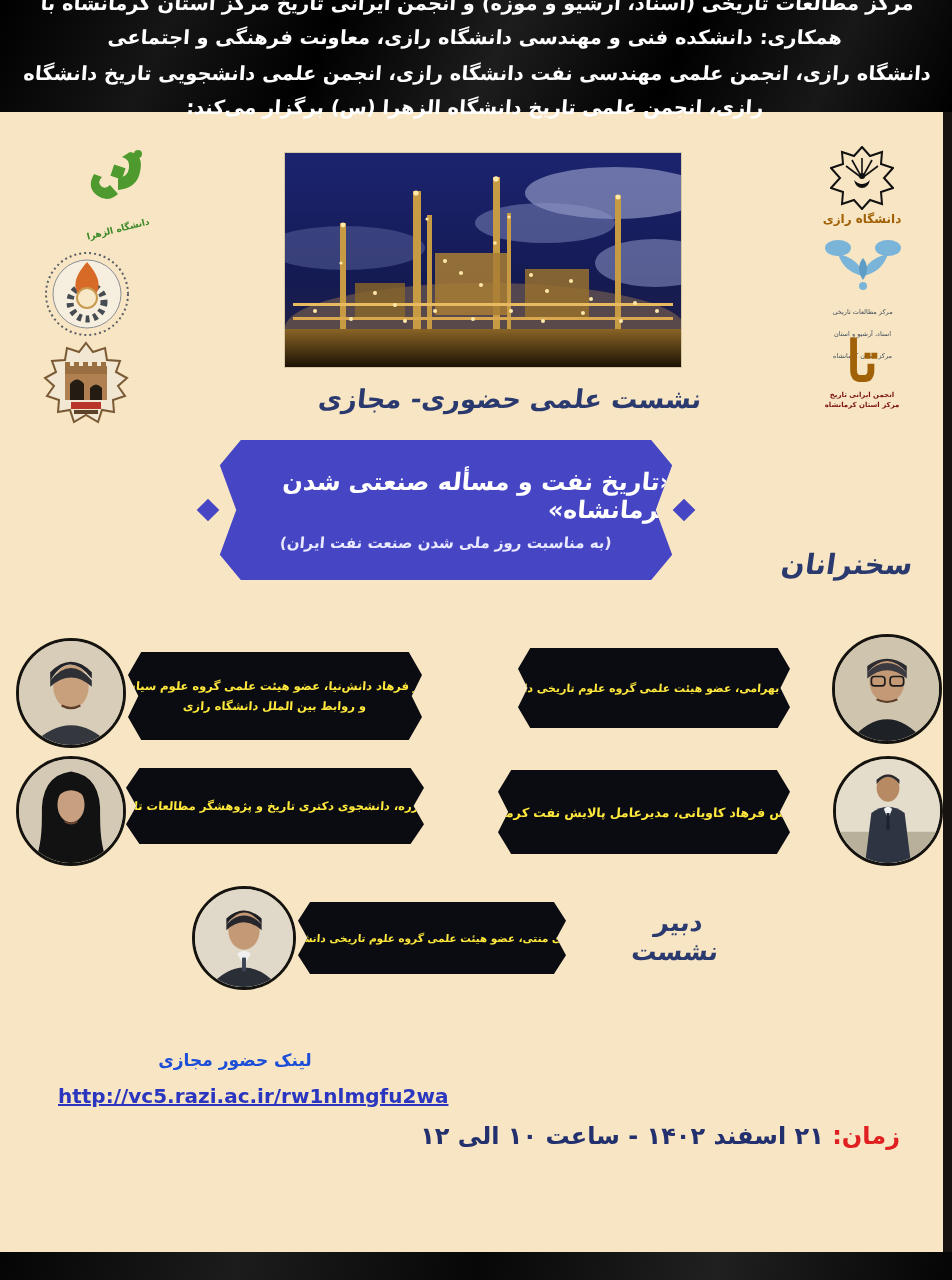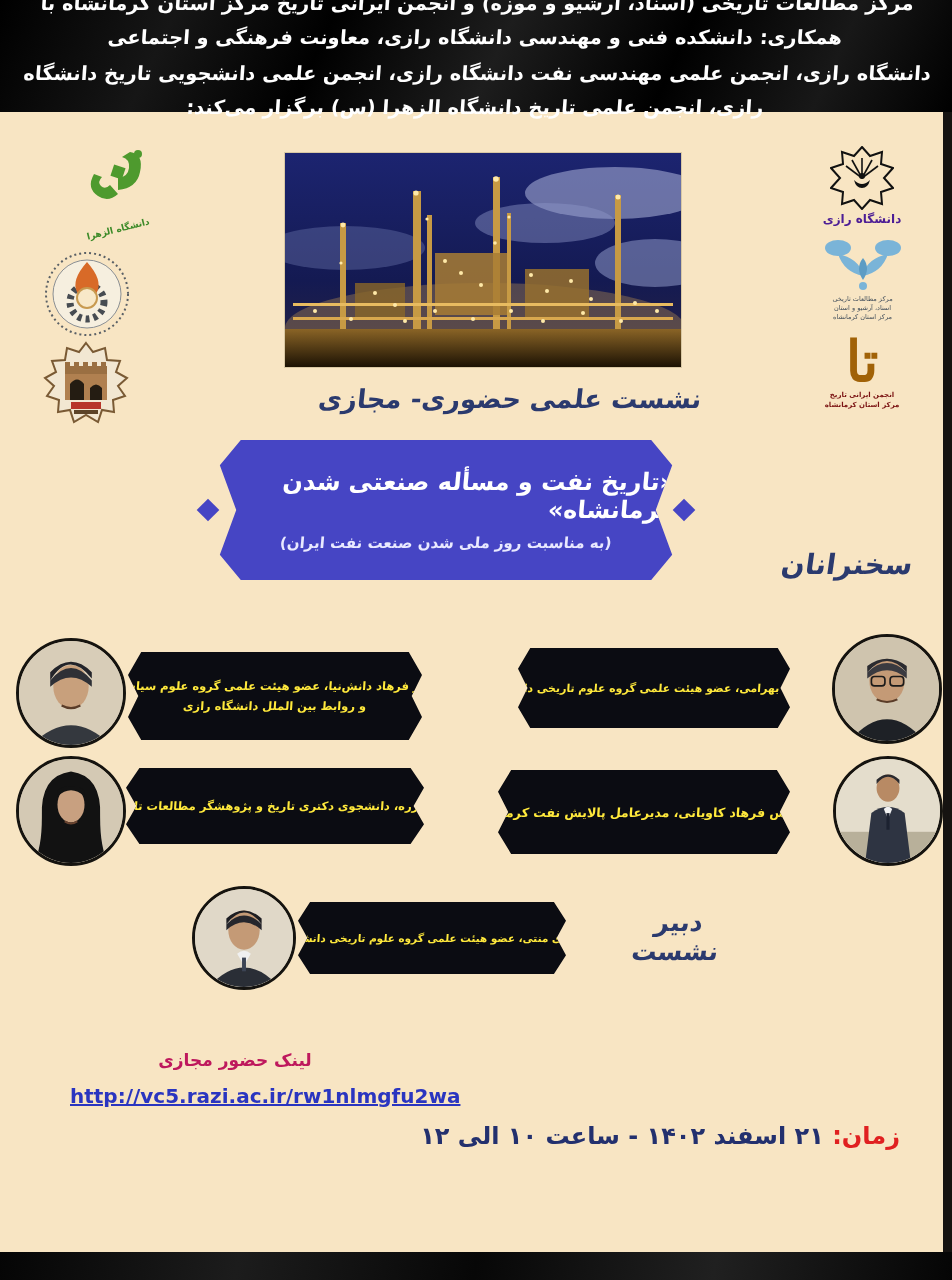--- a/index.html
+++ b/index.html
@@ -11,22 +11,22 @@
     linear-gradient(115deg, #000 0%, #161616 18%, #000 34%, #1d1d1d 52%, #000 70%, #181818 86%, #000 100%);
     display:flex;flex-direction:column;justify-content:center;gap:2px;}
   .band-top .hline{color:#fff;font-weight:bold;font-size:19.5px;line-height:34px;text-align:center;padding:0 10px;transform:skewX(-4deg);}
   .band-bottom{position:absolute;left:0;bottom:0;width:952px;height:28px;background:
     linear-gradient(100deg,#050505 0%,#1c1c1c 25%,#070707 50%,#202020 75%,#050505 100%);}
   .edge-right{position:absolute;right:0;top:112px;width:9px;height:1140px;background:#161311;}
 
   
   .logo{position:absolute;display:flex;flex-direction:column;align-items:center;}
   .logo .cap{font-size:9px;font-weight:bold;color:#3c8a28;transform:rotate(-14deg);margin-top:-6px;}
-  .logo .cap-black{font-size:12px;font-weight:bold;color:#4c1d95;transform:none;margin-top:2px;}
-  .logo .cap-tiny{font-size:6.5px;color:#44505c;transform:none;margin-top:1px;line-height:8px;text-align:center;}
+  .logo .cap-black{font-size:12px;font-weight:bold;color:#a16207;transform:none;margin-top:2px;}
+  .logo .cap-tiny{font-size:6.5px;color:#44505c;transform:none;margin-top:14px;line-height:8px;text-align:center;}
   .logo .cap-red{font-size:7px;color:#7a1212;font-weight:bold;transform:none;margin-top:1px;line-height:9px;text-align:center;}
   .red-glyph{font-size:56px;font-weight:bold;color:#a16207;line-height:58px;font-family:"DejaVu Serif",serif;}
 
   
   .refinery{position:absolute;left:284px;top:152px;width:396px;height:214px;border:1px solid #d9c8a4;}
 
   
   .type-line{position:absolute;left:290px;top:384px;width:440px;text-align:center;font-size:26px;font-weight:bold;color:#2b3a6e;transform:skewX(-6deg);}
   .banner-blue{position:absolute;left:218px;top:440px;width:456px;height:140px;background:#4645c4;
      clip-path:polygon(5% 0,95% 0,99.6% 18%,96% 50%,99.6% 82%,95% 100%,5% 100%,0.4% 82%,4% 50%,0.4% 18%);
@@ -38,22 +38,22 @@
   .chair-label{position:absolute;left:612px;top:908px;width:130px;text-align:center;font-size:25px;font-weight:bold;color:#2b3a6e;transform:skewX(-8deg);}
 
   
   .cartouche{position:absolute;background:#0b0c12;display:flex;flex-direction:column;align-items:center;justify-content:center;
      clip-path:polygon(4.5% 0,95.5% 0,100% 26%,96.5% 50%,100% 74%,95.5% 100%,4.5% 100%,0 74%,3.5% 50%,0 26%);}
   .cartouche .line{color:#ffe93c;font-weight:bold;white-space:nowrap;transform:skewX(-4deg);}
   .photo{position:absolute;border:3px solid #15130f;border-radius:50%;overflow:hidden;background:#cfc4ae;}
   .photo svg{display:block;}
 
   
-  .link-label{position:absolute;left:140px;top:1050px;width:190px;text-align:center;font-size:17px;font-weight:bold;color:#be185d;}
-  .link-url{position:absolute;left:70px;top:1084px;font-size:20px;font-weight:bold;color:#2a35c0;text-decoration:underline;direction:ltr;}
+  .link-label{position:absolute;left:140px;top:1050px;width:190px;text-align:center;font-size:17px;font-weight:bold;color:#1d4ed8;}
+  .link-url{position:absolute;left:58px;top:1084px;font-size:20px;font-weight:bold;color:#2a35c0;text-decoration:underline;direction:ltr;}
   .sched{position:absolute;right:52px;font-size:24px;font-weight:bold;color:#23306e;white-space:nowrap;}
   .sched .lbl{color:#e02020;}
   .sched.time{top:1122px;}
   .sched.place{top:1158px;}
 </style>
 </head>
 <body>
 
 <div class="poster">
 

